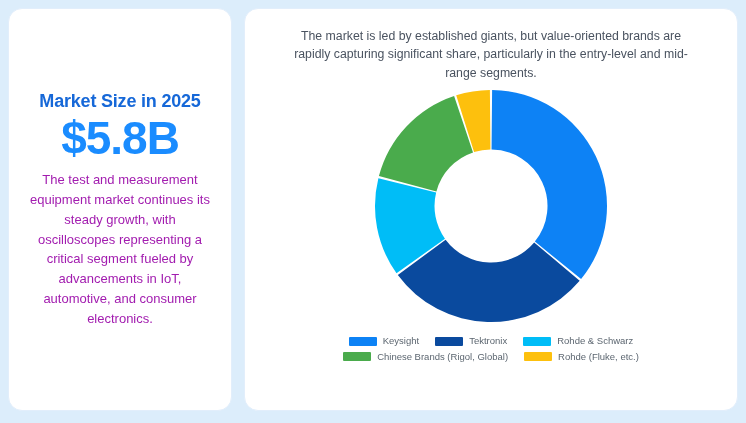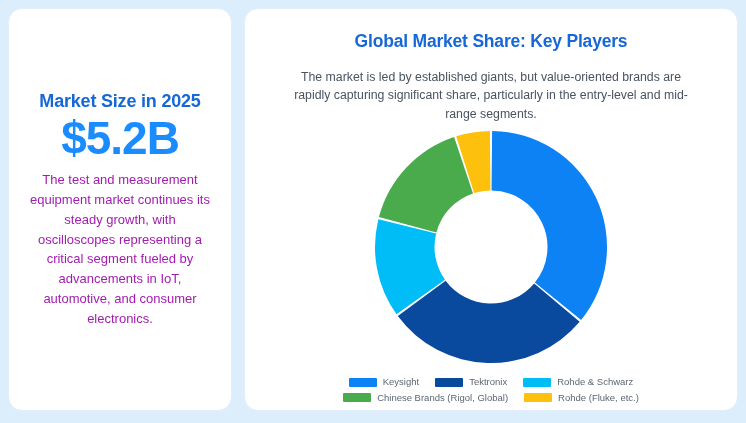--- a/index.html
+++ b/index.html
@@ -135,26 +135,25 @@
     line-height: 1;
   }
 </style>
 </head>
 <body>
 
 <div class="page">
 
   <div class="card card-left">
     <div class="kpi-title">Market Size in 2025</div>
-    <div class="kpi-value">$5.2B</div>
+    <div class="kpi-value">$5.8B</div>
     <p class="kpi-desc">The test and measurement equipment market continues its steady growth, with oscilloscopes representing a critical segment fueled by advancements in IoT, automotive, and consumer electronics.</p>
   </div>
 
   <div class="card card-right">
-    <div class="chart-title">Global Market Share: Key Players</div>
     <p class="chart-desc">The market is led by established giants, but value-oriented brands are rapidly capturing significant share, particularly in the entry-level and mid-range segments.</p>
 
     <div class="donut-wrap">
       <svg class="donut-svg" viewBox="0 0 236 236">
         <g id="donut-slices">
             <path d="M 119.1135029616384 2.0053444715903197 A 116 116 0 0 1 208.08519167626014 191.07980733863133 L 161.87148834633868 153.58986617391344 A 56.492 56.492 0 0 0 118.5422759423179 61.510602757664486 Z" fill="#0d82f5"></path>
             <path d="M 206.665644675451 192.79574489425627 A 116 116 0 0 1 24.81285304008371 187.08079068359717 L 72.61785943052077 151.64234506291183 A 56.492 56.492 0 0 0 161.18016895694464 154.4255277635028 Z" fill="#0a4a9e"></path>
             <path d="M 23.50385180161355 185.27910504509248 A 116 116 0 0 1 5.372612948378688 90.23182242342354 L 63.150462505860425 104.47689752020726 A 56.492 56.492 0 0 0 71.9803758273858 150.76492415696003 Z" fill="#00bdf7"></path>
             <path d="M 5.926446800153883 88.0747819864038 A 116 116 0 0 1 81.09667593747324 8.026618342727446 L 100.02808118154947 64.44296313290826 A 56.492 56.492 0 0 0 63.42017959167494 103.42641882737865 Z" fill="#4aab4c"></path>
             <path d="M 83.21468443263365 7.338435665861198 A 116 116 0 0 1 116.88649703836153 2.0053444715903197 L 117.45772405768207 61.510602757664486 A 56.492 56.492 0 0 0 101.05955131869258 64.10781816927441 Z" fill="#fdc00d"></path>

